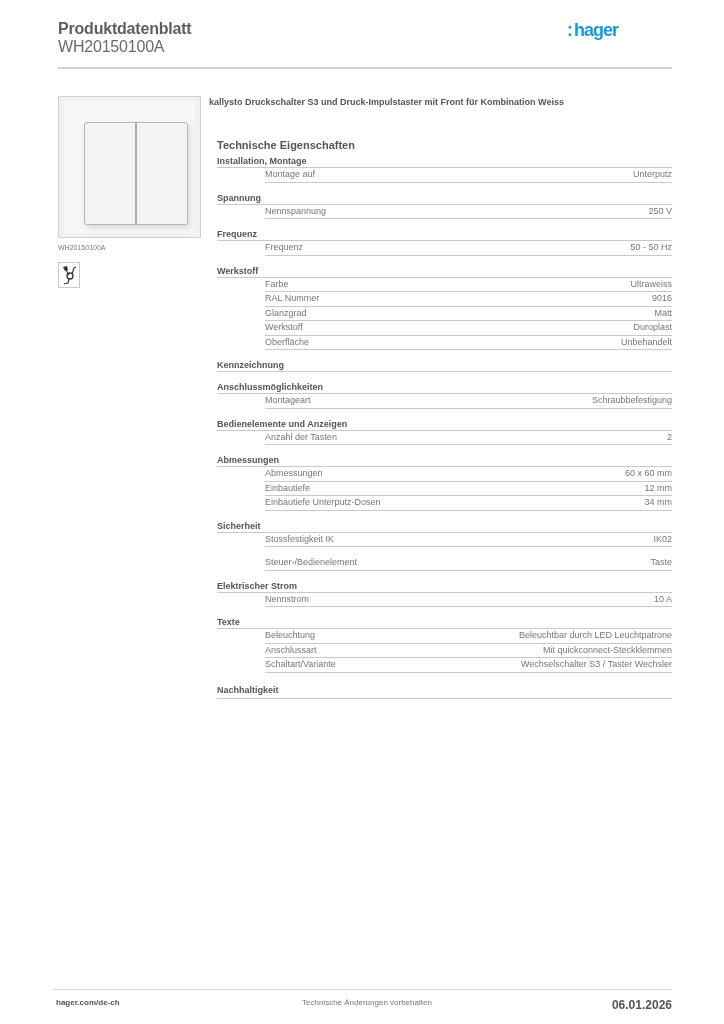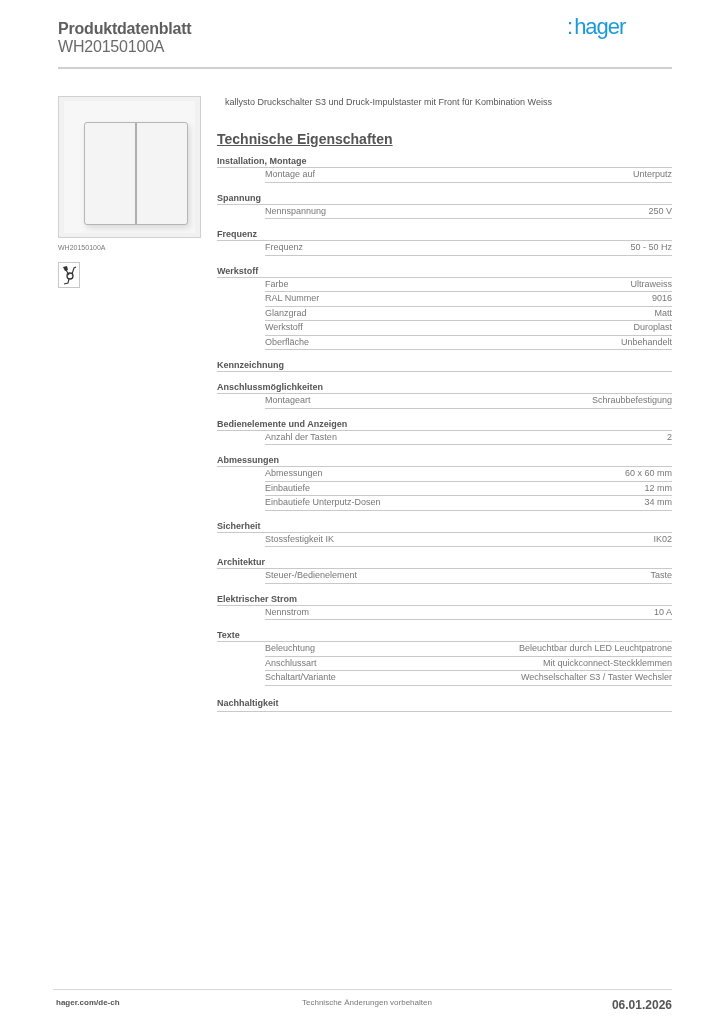--- a/index.html
+++ b/index.html
@@ -1,33 +1,33 @@
 <!DOCTYPE html>
 <html><head>
 <meta charset="utf-8">
 <style>
   * { box-sizing: border-box; margin: 0; padding: 0; }
   html, body { width: 724px; height: 1024px; background: #ffffff; }
   body { position: relative; font-family: "Liberation Sans", sans-serif; color: #5a5a5a; overflow: hidden; }
 
   .header-title { position: absolute; left: 58px; top: 20px; font-size: 16px; font-weight: bold; color: #5e5e5e; letter-spacing: -0.2px; }
   .header-sub { position: absolute; left: 58px; top: 38px; font-size: 16px; color: #6a6a6a; letter-spacing: -0.2px; }
-  .logo { position: absolute; left: 567px; top: 14px; font-size: 22px; font-weight: normal; color: #1a9ad9; letter-spacing: -1px; }
+  .logo { position: absolute; left: 567px; top: 20px; font-size: 18px; font-weight: bold; color: #1a9ad9; letter-spacing: -1px; }
   .logo .colon { letter-spacing: 0px; margin-right: 1px; }
   .header-rule { position: absolute; left: 58px; top: 67px; width: 614px; height: 2px; background: #cfcfcf; }
 
   .product-image { position: absolute; left: 58px; top: 96px; width: 143px; height: 142px; border: 1px solid #d0d0d0; background: #f1f1f1; }
   .plate { position: absolute; left: 5px; top: 4px; width: 131px; height: 132px; background: #f7f7f7; }
   .rocker-frame { position: absolute; left: 20px; top: 21px; width: 104px; height: 103px; border: 1.5px solid #b5b5b5; border-radius: 3px; background: #f4f4f4; box-shadow: 2px 3px 6px rgba(0,0,0,0.12); }
   .rocker-divider { position: absolute; left: 50px; top: 0; width: 1.5px; height: 100%; background: #b0b0b0; }
   .image-caption { position: absolute; left: 58px; top: 244px; font-size: 7px; color: #7a7a7a; }
   .symbol-box { position: absolute; left: 58px; top: 262px; width: 22px; height: 26px; border: 1px solid #c8c8c8; background: #fff; }
 
-  .product-desc { position: absolute; left: 225px; top: 97px; font-size: 9px; font-weight: normal; color: #555; }
-  .tech-title { position: absolute; left: 217px; top: 131px; font-size: 14px; font-weight: bold; color: #555; text-decoration: underline; }
+  .product-desc { position: absolute; left: 209px; top: 97px; font-size: 9px; font-weight: bold; color: #555; }
+  .tech-title { position: absolute; left: 217px; top: 139px; font-size: 11px; font-weight: bold; color: #555; }
 
   .specs { position: absolute; left: 217px; top: 155px; width: 455px; }
   .group { margin-bottom: 9px; }
   .group-title { font-size: 9px; font-weight: bold; color: #555; height: 13px; line-height: 12px; border-bottom: 1px solid #c9c9c9; }
   .row { display: flex; justify-content: space-between; font-size: 9px; color: #777; height: 14.5px; line-height: 13.5px; border-bottom: 1px solid #c9c9c9; margin-left: 48px; }
   .row .label { white-space: nowrap; }
   .row .value { white-space: nowrap; text-align: right; }
 
   .footer-rule { position: absolute; left: 53px; top: 989px; width: 619px; height: 1px; background: #d6d6d6; }
   .footer-left { position: absolute; left: 56px; top: 998px; font-size: 8px; font-weight: bold; color: #555; }
@@ -141,21 +141,20 @@
       </div>
   </div>
   <div class="group">
     <div class="group-title">Sicherheit</div>
     <div class="row">
         <span class="label">Stossfestigkeit IK</span>
         <span class="value">IK02</span>
       </div>
   </div>
   <div class="group">
-    <div class="group-title">Architektur</div>
     <div class="row">
         <span class="label">Steuer-/Bedienelement</span>
         <span class="value">Taste</span>
       </div>
   </div>
   <div class="group">
     <div class="group-title">Elektrischer Strom</div>
     <div class="row">
         <span class="label">Nennstrom</span>
         <span class="value">10 A</span>

